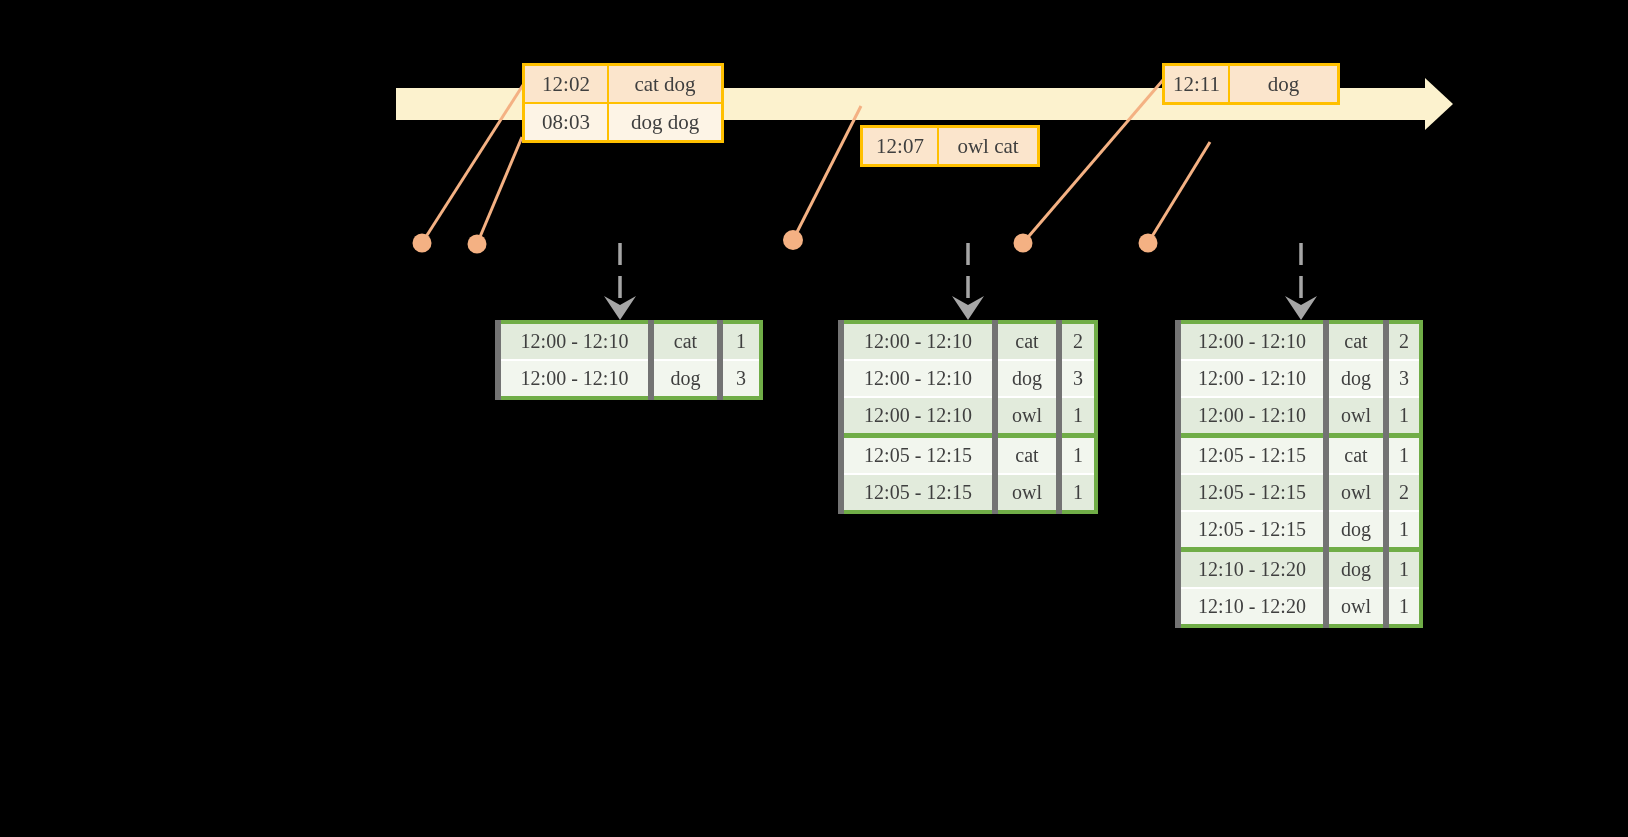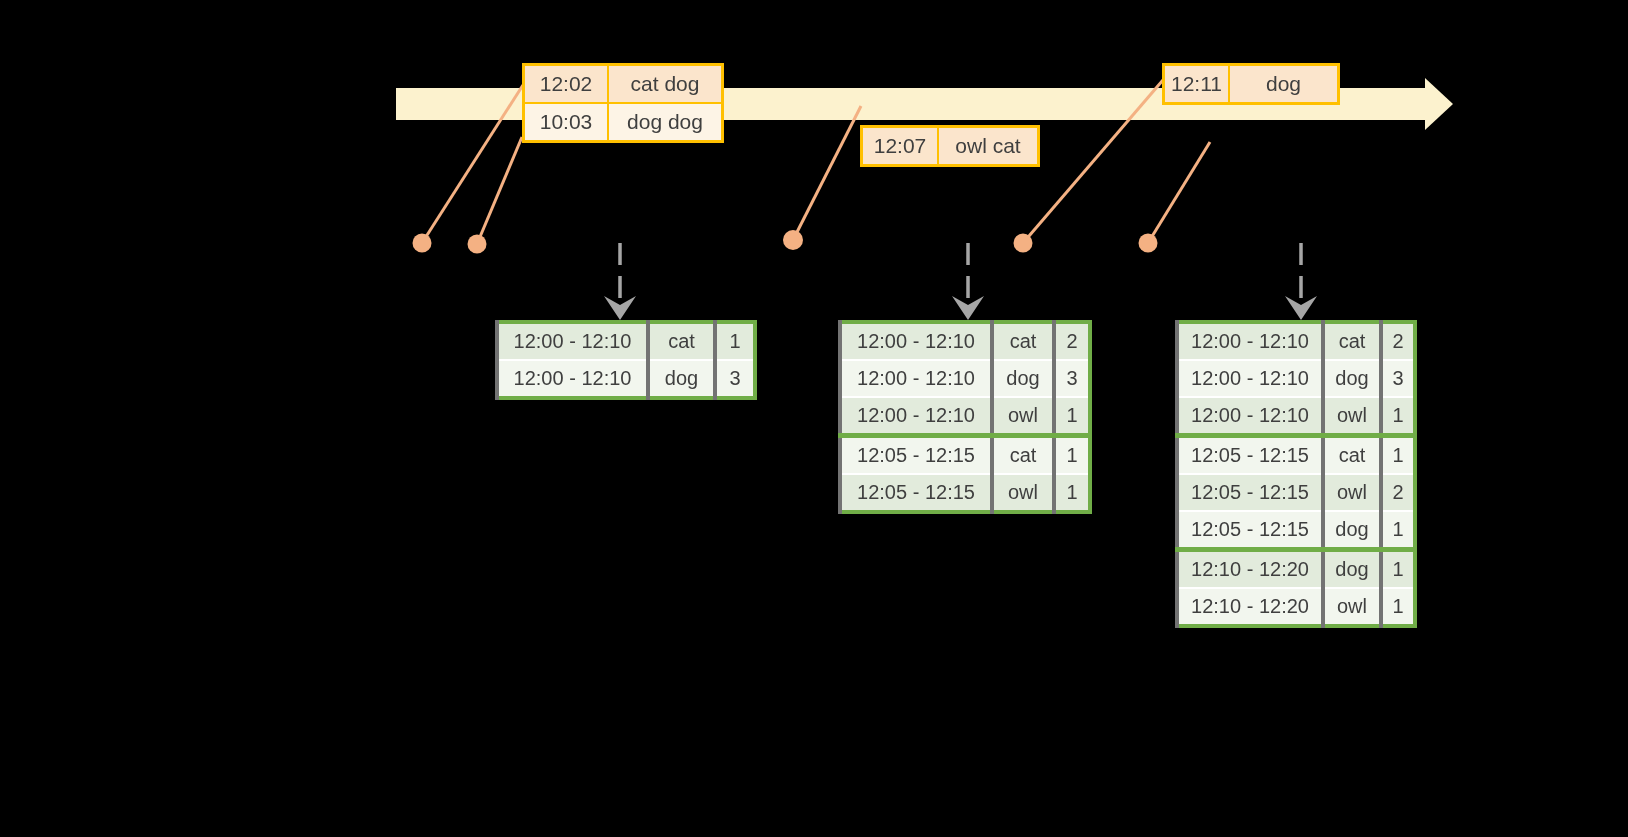--- a/index.html
+++ b/index.html
@@ -1,30 +1,30 @@
 <!DOCTYPE html>
 <html><head>
 <meta charset="utf-8">
 <style>
   html,body{margin:0;padding:0;background:#000;}
   #canvas{position:relative;width:1628px;height:837px;background:#000000;overflow:hidden;
-          font-family:Liberation Sans, sans-serif;color:#3F3F3F;}
+          font-family:Liberation Serif, serif;color:#3F3F3F;}
   svg#overlay{position:absolute;left:0;top:0;z-index:1;}
 
   
   table.etable{position:absolute;z-index:2;border-collapse:collapse;table-layout:fixed;
                border:3px solid #FFC000;font-size:21px;color:#3F3F3F;}
   table.etable td{border:2px solid #FFC000;text-align:center;height:36px;padding:0;}
   tr.peach td{background:#FBE5CC;}
   tr.cream td{background:#FDF4E6;}
 
   
   table.gtable{position:absolute;z-index:2;border-collapse:collapse;table-layout:fixed;
                border:4px solid #70AD47;font-size:20px;color:#3F3F3F;}
-  table.gtable td{border-left:4px solid #737373;border-top:2px solid #FFFFFF;
+  table.gtable td{border-left:6px solid #737373;border-top:2px solid #FFFFFF;
                   text-align:center;height:35px;padding:0;}
   table.gtable tr:first-child td{border-top:none;}
   table.gtable tr.group-start td{border-top:5px solid #70AD47;}
   tr.rg td{background:#E2EBDC;}
   tr.rw td{background:#F2F6EE;}
 </style>
 </head>
 <body>
 
 <div id="canvas">
@@ -61,21 +61,21 @@
     </g>
   </svg>
 
   <table class="etable" style="left:522px;top:63px;">
     <tbody>
         <tr class="peach">
       <td style="width:82px">12:02</td>
       <td style="width:112px">cat dog</td>
     </tr>
     <tr class="cream">
-      <td>10:03</td>
+      <td>08:03</td>
       <td>dog dog</td>
     </tr>
   </tbody>
     </table>
 
   <table class="etable" style="left:860px;top:83px;margin-top:42px;">
     <tbody>
         <tr class="peach">
       <td style="width:74px">12:07</td>
       <td style="width:98px">owl cat</td>

